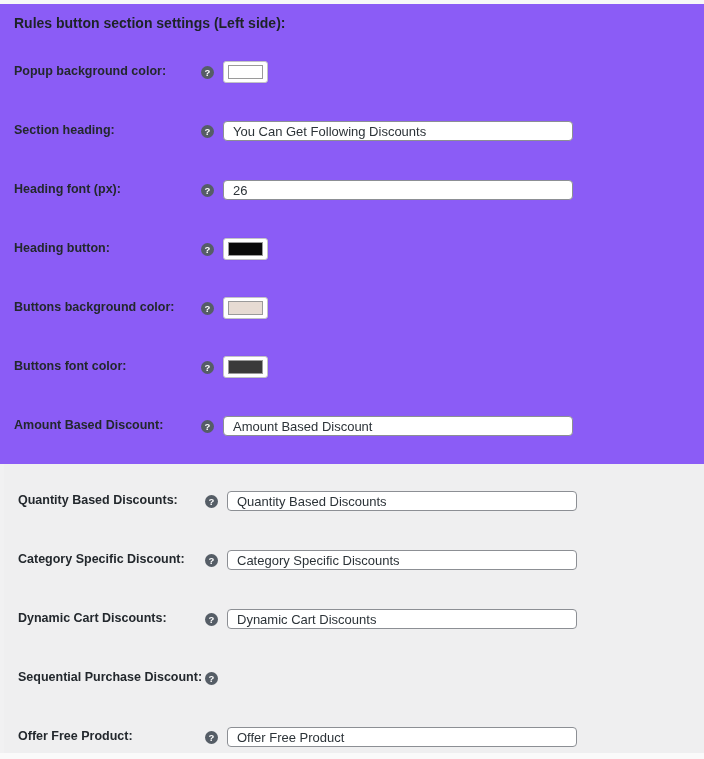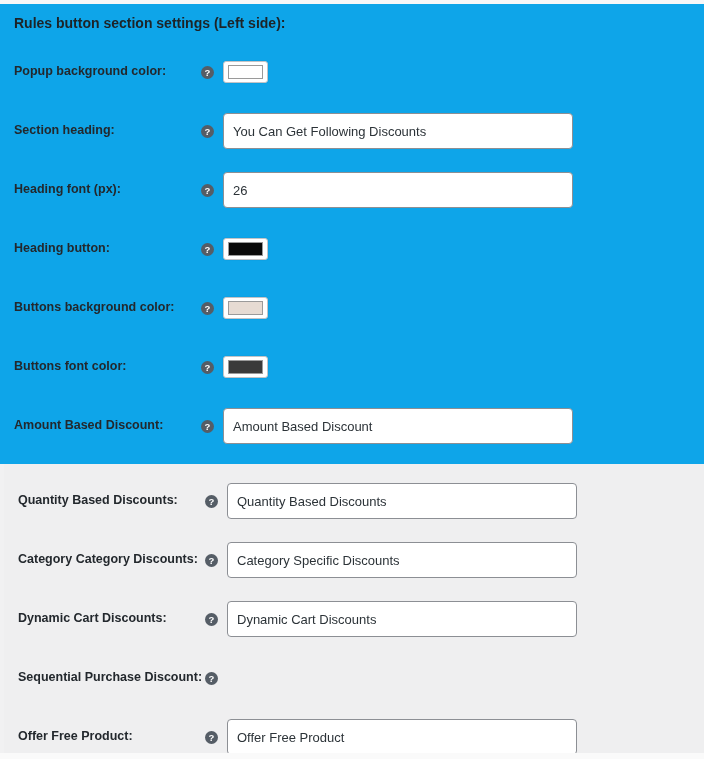--- a/index.html
+++ b/index.html
@@ -27,21 +27,21 @@
     height: 6px;
     background: #fafafa;
   }
   .panel {
     position: absolute;
     top: 4px;
     left: 0;
     width: 704px;
   }
   .group-main {
-    background: #0ea5e9;
+    background: #8b5cf6;
     padding: 10px 0 9px 14px;
   }
   .group-sub {
     background: #efeff0;
     margin-left: 4px;
     padding: 24px 0 19px 14px;
   }
   .section-title {
     font-size: 14px;
     font-weight: bold;
@@ -82,21 +82,21 @@
     font-weight: bold;
     line-height: 13px;
     text-align: center;
     margin-right: 9px;
     cursor: pointer;
     user-select: none;
   }
   .text-input {
     box-sizing: border-box;
     width: 350px;
-    height: 36px;
+    height: 20px;
     background: #ffffff;
     border: 1px solid #8c8f94;
     border-radius: 4px;
     padding: 0 9px;
     font-family: "Liberation Sans", sans-serif;
     font-size: 13px;
     color: #2c3338;
     outline: none;
   }
   .swatch-button {
@@ -185,21 +185,21 @@
 
   <div class="group-sub">
 
     <div class="row">
       <span class="row-label">Quantity Based Discounts:</span>
       <span class="help-icon">?</span>
       <input type="text" class="text-input" value="Quantity Based Discounts" style="">
     </div>
 
     <div class="row">
-      <span class="row-label">Category Category Discounts:</span>
+      <span class="row-label">Category Specific Discount:</span>
       <span class="help-icon">?</span>
       <input type="text" class="text-input" value="Category Specific Discounts" style="">
     </div>
 
     <div class="row">
       <span class="row-label">Dynamic Cart Discounts:</span>
       <span class="help-icon">?</span>
       <input type="text" class="text-input" value="Dynamic Cart Discounts" style="">
     </div>
 

